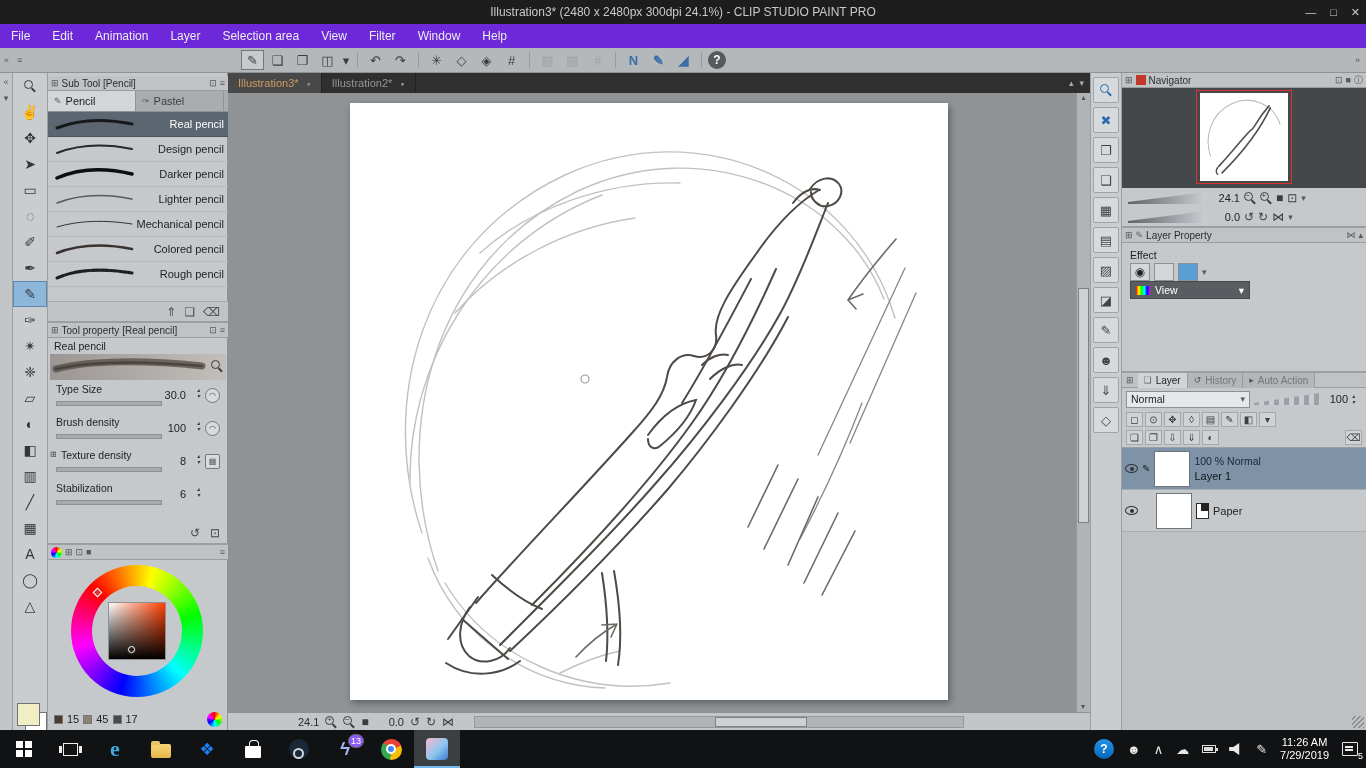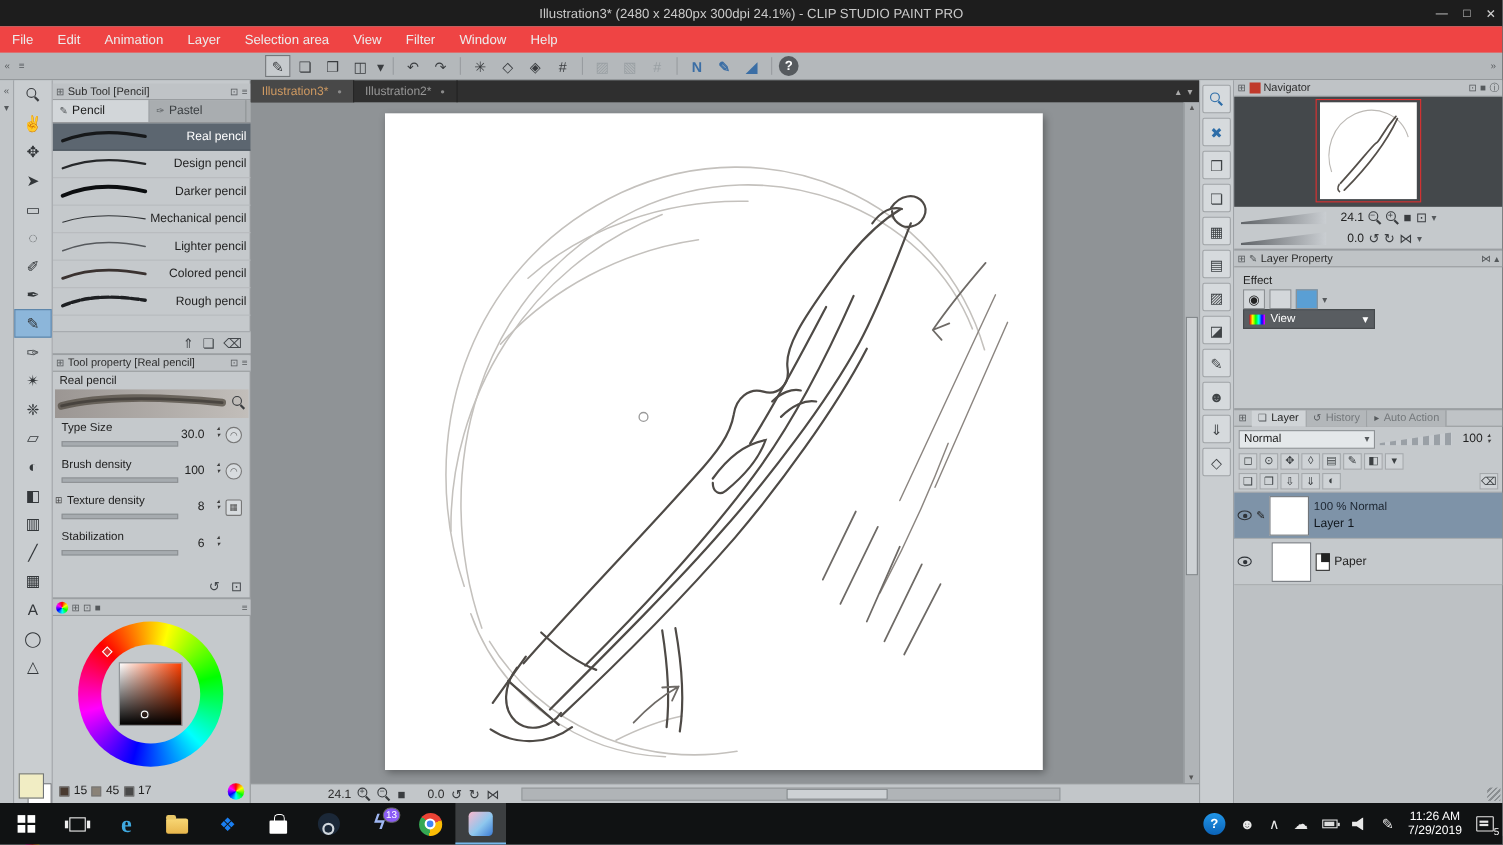--- a/index.html
+++ b/index.html
@@ -4,21 +4,21 @@
 <style>
   *{margin:0;padding:0;box-sizing:border-box}
   html,body{width:1366px;height:768px;overflow:hidden}
   body{font-family:"Liberation Sans",sans-serif;font-size:11px;color:#222;background:#000}
   #app{position:relative;width:1366px;height:768px;background:#c5c9cc;overflow:hidden}
   .abs{position:absolute}
   
   .titlebar{position:absolute;left:0;top:0;width:1366px;height:24px;background:#1d1d1d;color:#c9c9c9;
     display:flex;align-items:center;justify-content:center;font-size:12px}
   .wctrl{position:absolute;right:6px;top:0;height:24px;display:flex;align-items:center;gap:14px;color:#cfcfcf;font-size:11px}
-  .menubar{position:absolute;left:0;top:24px;width:1366px;height:24px;background:#ef4444;display:flex;align-items:center}
+  .menubar{position:absolute;left:0;top:24px;width:1366px;height:24px;background:#6d28d9;display:flex;align-items:center}
   .menubar span{padding:0 11px;color:#ececec;font-size:12px}
   .toolbar{position:absolute;left:0;top:48px;width:1366px;height:25px;background:#b4b8bb;border-bottom:1px solid #8e9295;
     display:flex;align-items:center}
   .tb-left{display:flex;gap:8px;padding-left:4px;width:240px;color:#555;font-size:11px}
   .tbbtn{width:23px;height:20px;display:flex;align-items:center;justify-content:center;font-size:13px;color:#3a3d40;margin:0 1px}
   .tbbtn.first{border:1px solid #73777a;background:#c6cacd}
   .tbbtn.dis{color:#9aa0a4}
   .tbbtn.acc{color:#3b6ea5;font-weight:bold}
   .tbbtn.help{width:18px;height:18px;border-radius:50%;background:#565a5e;color:#fff;font-weight:bold;font-size:12px}
   .sep{width:1px;height:16px;background:#989ca0;margin:0 5px}
@@ -387,29 +387,29 @@
           <span class="lbl">Design pencil</span>
         </div>
         <div class="strow">
           <svg width="84" height="20">
               <path d="M5 14 C28 4 55 4 80 10" stroke="#0c0e10" stroke-width="3.5" fill="none" stroke-linecap="round"></path>
             </svg>
           <span class="lbl">Darker pencil</span>
         </div>
         <div class="strow">
           <svg width="84" height="20">
+              <path d="M5 14 C28 5 55 5 80 10" stroke="#55585c" stroke-width="1.4" fill="none" stroke-linecap="round"></path>
+            </svg>
+          <span class="lbl">Lighter pencil</span>
+        </div>
+        <div class="strow">
+          <svg width="84" height="20">
               <path d="M5 13 C28 6 55 6 80 10" stroke="#303336" stroke-width="1" fill="none" stroke-linecap="round"></path>
             </svg>
           <span class="lbl">Mechanical pencil</span>
-        </div>
-        <div class="strow">
-          <svg width="84" height="20">
-              <path d="M5 14 C28 5 55 5 80 10" stroke="#55585c" stroke-width="1.4" fill="none" stroke-linecap="round"></path>
-            </svg>
-          <span class="lbl">Lighter pencil</span>
         </div>
         <div class="strow">
           <svg width="84" height="20">
               <path d="M5 14 C28 5 55 5 80 10" stroke="#3a3230" stroke-width="2.6" fill="none" stroke-linecap="round"></path>
             </svg>
           <span class="lbl">Colored pencil</span>
         </div>
         <div class="strow">
           <svg width="84" height="20">
               <path d="M5 14 C28 4 55 5 80 9" stroke="#1d1f22" stroke-width="3.1" fill="none" stroke-linecap="round" stroke-dasharray="7 2"></path>

